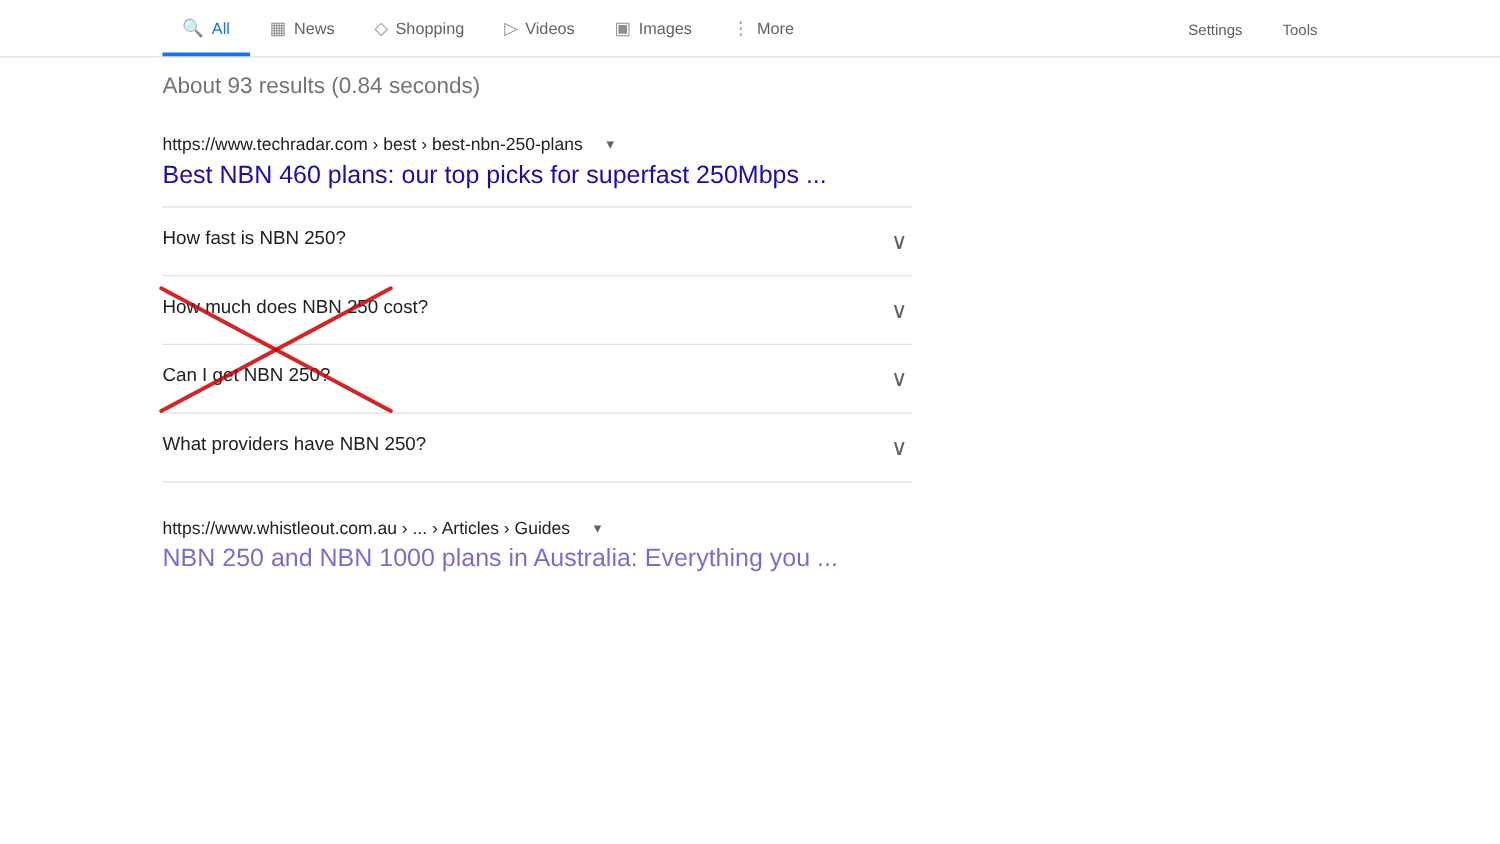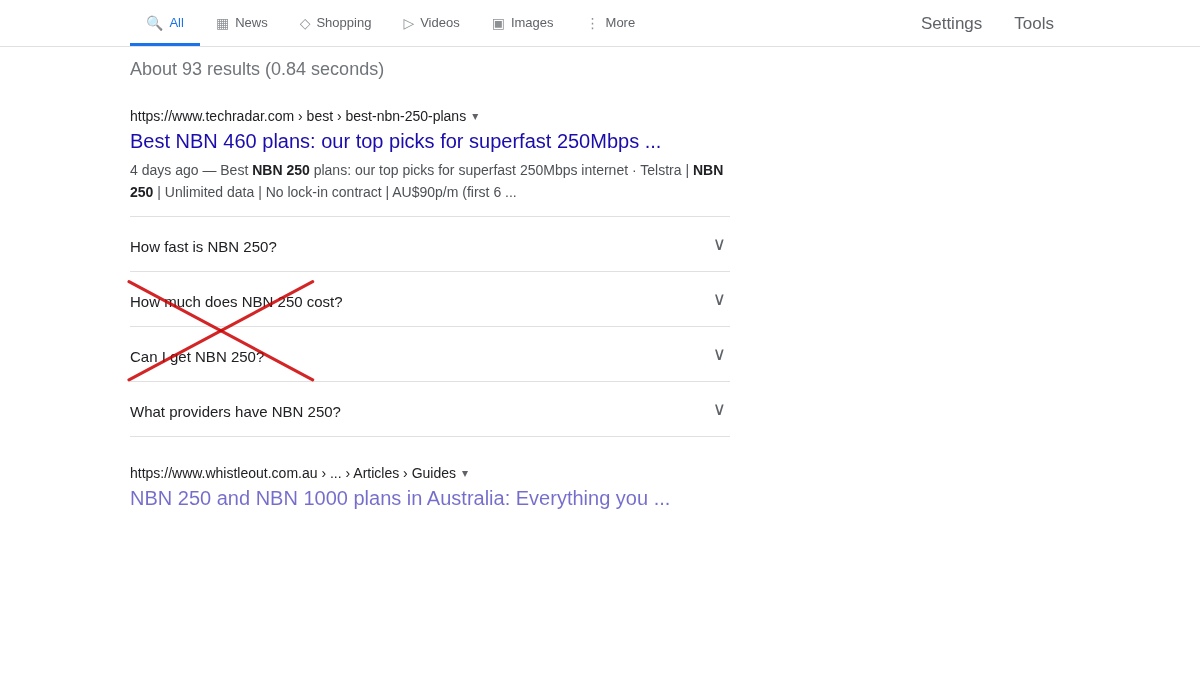--- a/index.html
+++ b/index.html
@@ -35,21 +35,21 @@
       color: #1a73e8;
       border-bottom: 3px solid #1a73e8;
     }
     .tab-icon {
       font-size: 14px;
       opacity: 0.7;
     }
     .tab-spacer { flex: 1; }
     .settings-btn {
       padding: 14px 16px 12px;
-      font-size: 17px;
+      font-size: 12px;
       color: #5f6368;
       cursor: pointer;
     }
 
     
     .results-area {
       padding: 12px 130px 20px;
       max-width: 1200px;
     }
 
@@ -59,21 +59,21 @@
       margin-bottom: 20px;
     }
 
     
     .search-result {
       margin-bottom: 8px;
     }
     .result-url-line {
       display: flex;
       align-items: center;
-      gap: 6px;
+      gap: 19px;
       margin-bottom: 4px;
       margin-top: 28px;
     }
     .result-url {
       font-size: 14px;
       color: #202124;
     }
     .result-url-arrow {
       font-size: 12px;
       color: #5f6368;
@@ -102,21 +102,21 @@
     
     .faq-container {
       border-top: 1px solid #e0e0e0;
       margin-top: 12px;
       max-width: 600px;
       position: relative;
     }
     .faq-item {
       display: flex;
       justify-content: space-between;
-      align-items: flex-end;
+      align-items: flex-start;
       padding: 16px 0;
       border-bottom: 1px solid #e0e0e0;
       cursor: pointer;
     }
     .faq-question {
       font-size: 15px;
       color: #202124;
     }
     .faq-chevron {
       font-size: 18px;
@@ -179,23 +179,20 @@
 
 <main class="results-area">
   <p class="results-count">About 93 results (0.84 seconds)</p>
 
   <div class="search-result">
     <div class="result-url-line">
       <span class="result-url">https://www.techradar.com › best › best-nbn-250-plans</span>
       <span class="result-url-arrow">▾</span>
     </div>
     <a class="result-title">Best NBN 460 plans: our top picks for superfast 250Mbps ...</a>
-    <div class="result-snippet">
-      <span>4 days ago — Best </span><strong>NBN 250</strong><span> plans: our top picks for superfast 250Mbps internet · Telstra | </span><strong>NBN 250</strong><span> | Unlimited data | No lock-in contract | AU$90p/m (first 6 ...</span>
-    </div>
 
     <div class="faq-wrapper">
       <div class="faq-container">
         <div class="faq-item">
           <span class="faq-question">How fast is NBN 250?</span>
           <span class="faq-chevron">∨</span>
         </div>
         <div class="faq-item">
           <span class="faq-question">How much does NBN 250 cost?</span>
           <span class="faq-chevron">∨</span>

